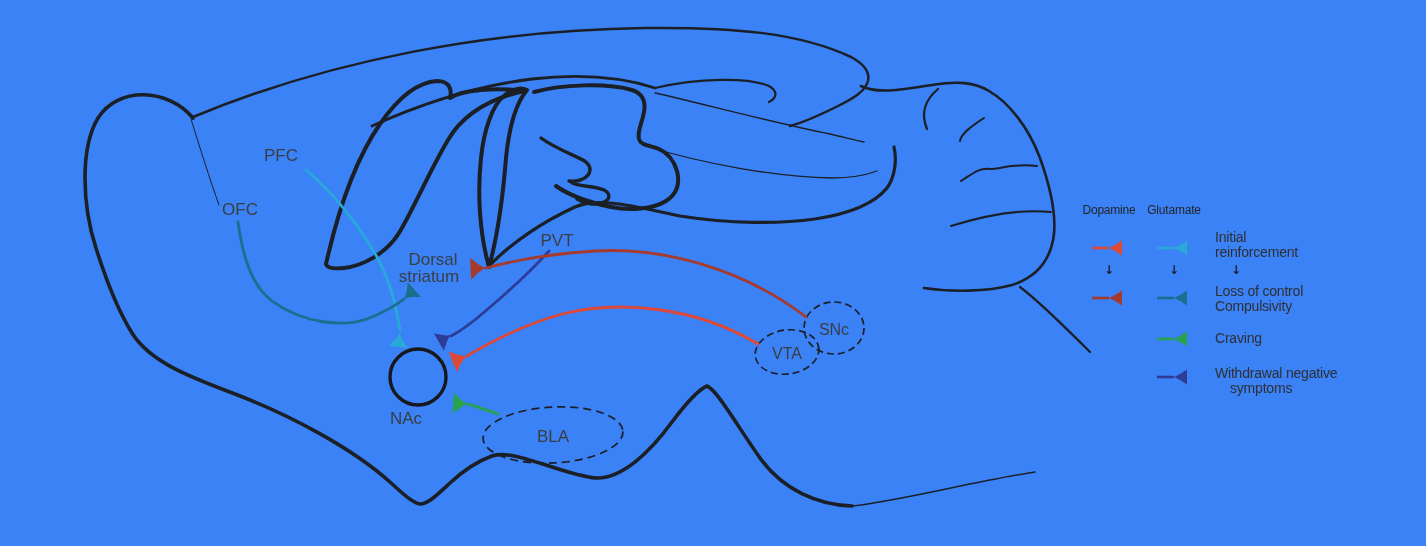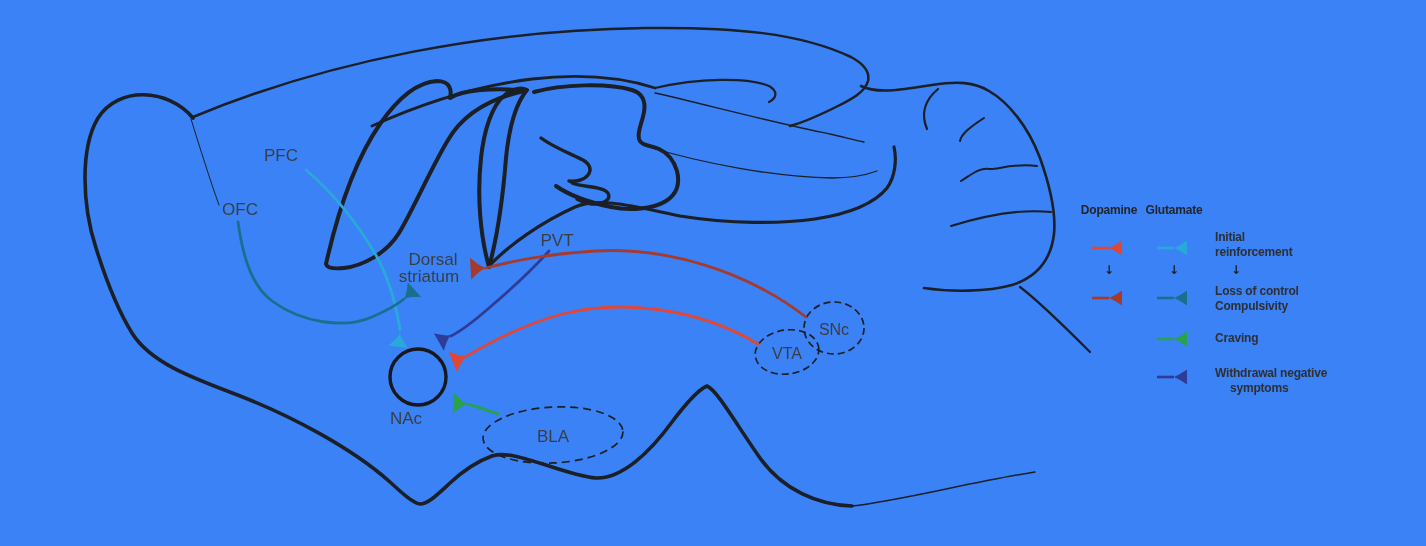--- a/index.html
+++ b/index.html
@@ -4,22 +4,22 @@
 <style>
   html,body{margin:0;padding:0;background:#ffffff;}
   #stage{position:relative;width:1426px;height:546px;background:#3b82f6;overflow:hidden;
          font-family:"Liberation Sans",sans-serif;}
   #brain-svg{position:absolute;left:0;top:0;}
   .region-label{font-family:"Liberation Sans",sans-serif;font-size:17px;fill:#3a3e44;}
   .region-label-sm{font-family:"Liberation Sans",sans-serif;font-size:16px;fill:#3a3e44;}
   
   #legend{position:absolute;left:1078px;top:203px;width:268px;height:205px;}
   .leg-abs{position:absolute;}
-  .leg-header{font-size:12px;font-weight:bold;color:#232528;text-align:center;letter-spacing:-0.2px;}
-  .leg-text{font-size:12px;line-height:13px;font-weight:700;color:#2e2f31;letter-spacing:-0.2px;}
+  .leg-header{font-size:12px;font-weight:normal;color:#232528;text-align:center;letter-spacing:-0.2px;}
+  .leg-text{font-size:14px;line-height:13px;font-weight:400;color:#2e2f31;letter-spacing:-0.2px;}
   .leg-arrow{font-family:"DejaVu Sans",sans-serif;font-size:12px;font-weight:bold;color:#1b1f26;
              width:20px;text-align:center;}
   .glyph{display:block;}
 </style>
 </head>
 <body>
 
 <div id="stage">
 
   <svg id="brain-svg" width="1426" height="546" viewBox="0 0 1426 546">

